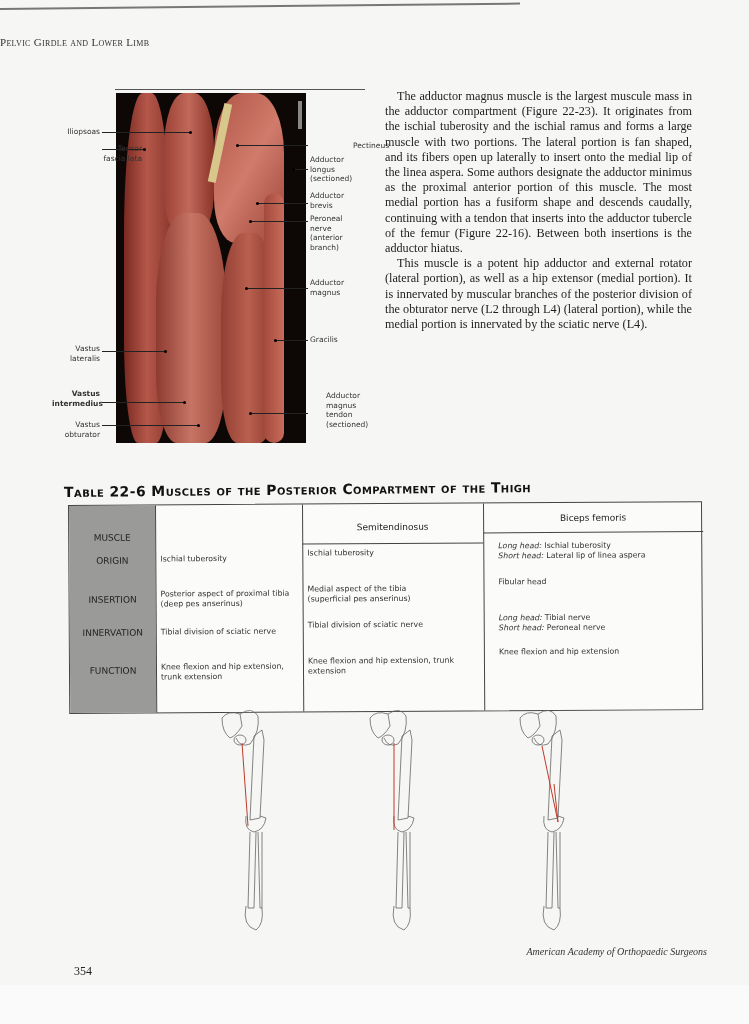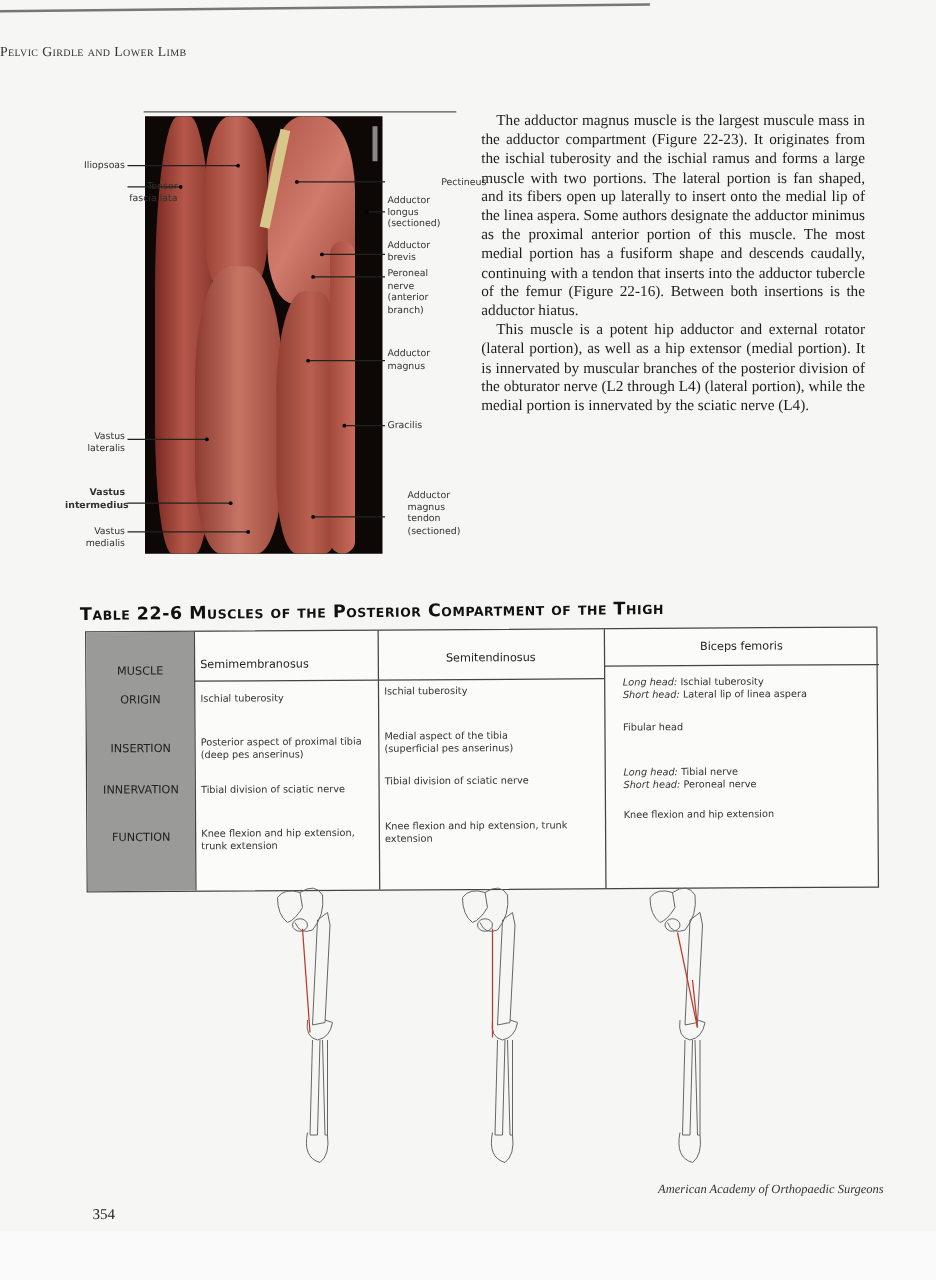--- a/index.html
+++ b/index.html
@@ -67,21 +67,21 @@
       <div class="dot" style="left:129px;top:42px;"></div>
     <div class="label left" style="left:0;top:55px;width:40px;margin-left:42px;">Tensor fascia lata</div>
     <div class="leader" style="left:42px;top:60px;width:42px;"></div>
       <div class="dot" style="left:83px;top:59px;"></div>
     <div class="label left" style="left:0;top:255px;width:40px;">Vastus lateralis</div>
     <div class="leader" style="left:42px;top:262px;width:62px;"></div>
       <div class="dot" style="left:104px;top:261px;"></div>
     <div class="label left" style="left:-8px;top:300px;width:48px;font-weight:bold;">Vastus intermedius</div>
     <div class="leader" style="left:42px;top:313px;width:82px;"></div>
       <div class="dot" style="left:123px;top:312px;"></div>
-    <div class="label left" style="left:0;top:331px;width:40px;">Vastus medialis</div>
+    <div class="label left" style="left:0;top:331px;width:40px;">Vastus obturator</div>
     <div class="leader" style="left:42px;top:336px;width:96px;"></div>
       <div class="dot" style="left:137px;top:335px;"></div>
 
     <div class="label" style="left:250px;top:52px;width:55px;margin-left:43px;">Pectineus</div>
     <div class="leader" style="left:176px;top:56px;width:72px;"></div>
       <div class="dot" style="left:176px;top:55px;"></div>
     <div class="label" style="left:250px;top:66px;width:45px;">Adductor longus (sectioned)</div>
     <div class="leader" style="left:232px;top:80px;width:16px;"></div>
       <div class="dot" style="left:232px;top:79px;"></div>
     <div class="label" style="left:250px;top:102px;width:45px;">Adductor brevis</div>
@@ -109,21 +109,20 @@
 
   <div class="table-title">Table 22-6 Muscles of the Posterior Compartment of the Thigh</div>
   <div class="table-wrap">
     <div class="rowhead-col"></div>
     <div class="rowhead" style="top:27px;">MUSCLE</div>
     <div class="rowhead" style="top:50px;">ORIGIN</div>
     <div class="rowhead" style="top:89px;">INSERTION</div>
     <div class="rowhead" style="top:122px;">INNERVATION</div>
     <div class="rowhead" style="top:160px;">FUNCTION</div>
 
-    <div class="col-head" style="left:86px;width:147px;padding-left:5px;top:16px;height:24px;">Semimembranosus</div>
     <div class="col-head" style="left:233px;width:181px;text-align:center;height:40px;padding-top:18px;">Semitendinosus</div>
     <div class="col-head" style="left:414px;width:220px;text-align:center;height:30px;padding-top:10px;">Biceps femoris</div>
     <div class="vline" style="left:86px;"></div>
     <div class="vline" style="left:233px;"></div>
     <div class="vline" style="left:414px;"></div>
 
     <div class="cell" style="left:91px;top:49px;width:140px;">Ischial tuberosity</div>
     <div class="cell" style="left:91px;top:84px;width:130px;">Posterior aspect of proximal tibia (deep pes anserinus)</div>
     <div class="cell" style="left:91px;top:122px;width:140px;">Tibial division of sciatic nerve</div>
     <div class="cell" style="left:91px;top:157px;width:142px;">Knee flexion and hip extension, trunk extension</div>

